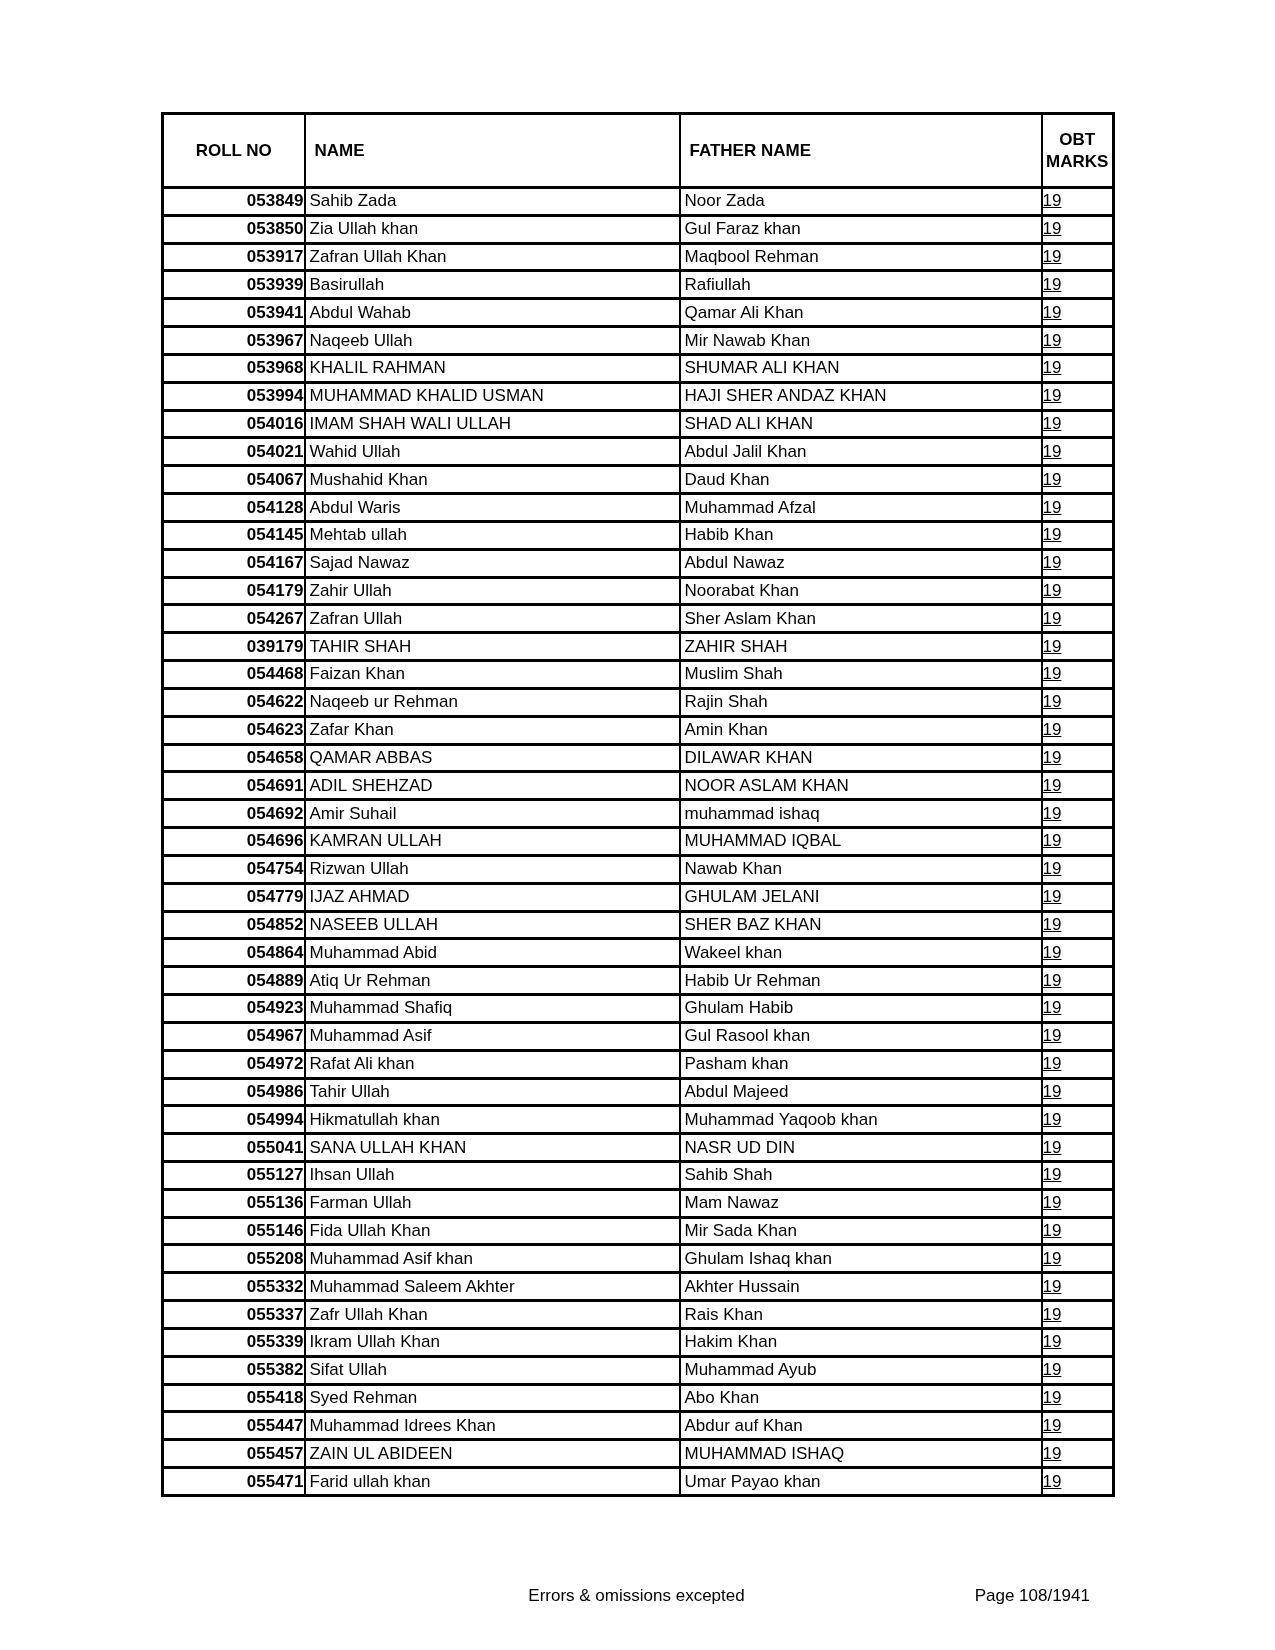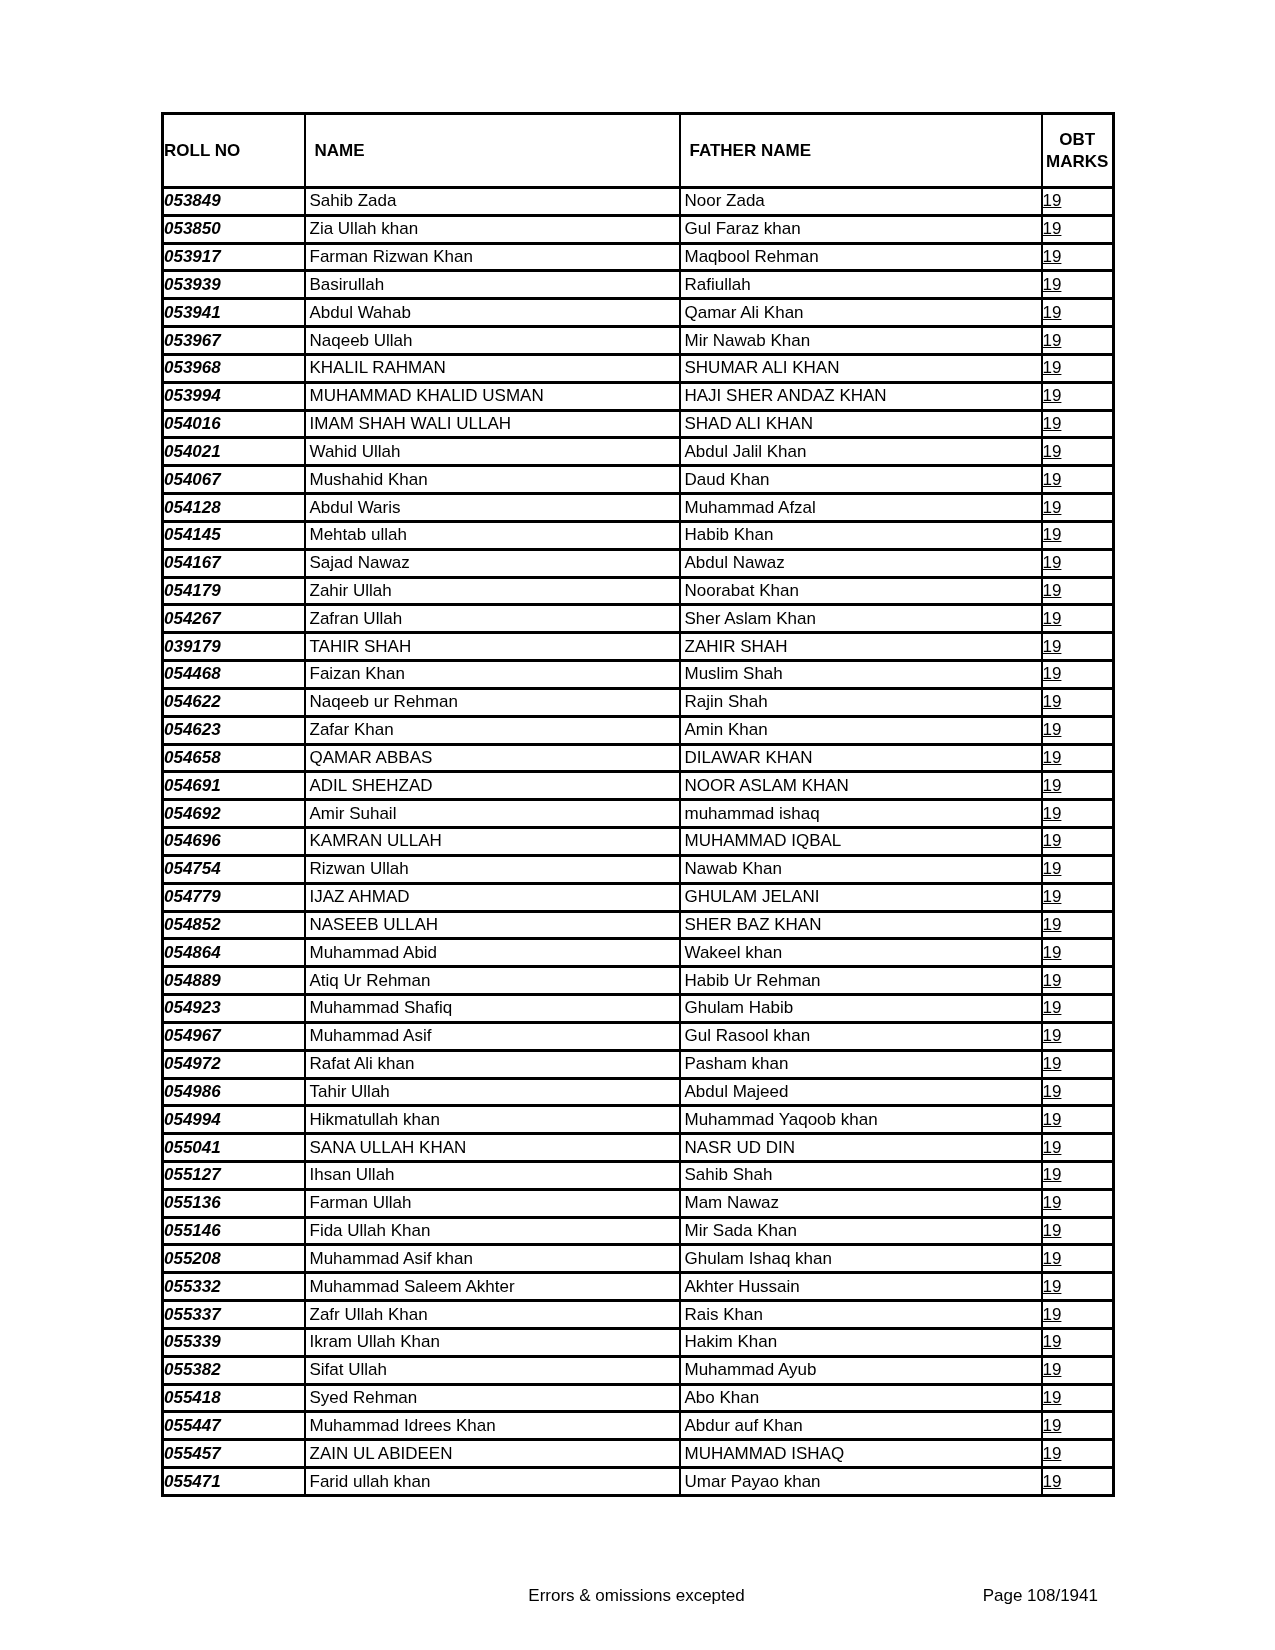--- a/index.html
+++ b/index.html
@@ -34,35 +34,34 @@
     vertical-align: middle;
     padding: 0;
   }
   .results-table thead tr {
     height: 74px;
   }
   .results-table th {
     font-size: 17px;
     font-weight: bold;
   }
-  th.col-roll { text-align: left; }
+  th.col-roll { text-align: center; }
   th.col-name, th.col-father { text-align: left; padding-left: 9px; }
   th.col-marks {
     text-align: center;
     white-space: normal;
     line-height: 1.25;
     padding: 0 2px;
   }
   .results-table td {
     font-size: 17px;
   }
   td.cell-roll {
     font-weight: bold;
-    text-align: left;
-    font-style: italic;
+    text-align: right;
   }
   td.cell-name, td.cell-father {
     text-align: left;
     padding-left: 4px;
   }
   td.cell-marks {
     text-align: left;
     text-decoration: underline;
   }
   .footer {
@@ -75,21 +74,21 @@
   .footer-note {
     position: absolute;
     left: 0;
     width: 100%;
     text-align: center;
     font-weight: normal;
     font-size: 17px;
   }
   .footer-page {
     position: absolute;
-    right: 14px;
+    right: 22px;
     top: 0;
     font-size: 17px;
   }
 </style>
 </head>
 <body>
 
 <div class="page">
 
   <table class="results-table">
@@ -115,21 +114,21 @@
     <td class="cell-marks">19</td>
   </tr>
         <tr>
     <td class="cell-roll">053850</td>
     <td class="cell-name">Zia Ullah khan</td>
     <td class="cell-father">Gul Faraz khan</td>
     <td class="cell-marks">19</td>
   </tr>
         <tr>
     <td class="cell-roll">053917</td>
-    <td class="cell-name">Farman Rizwan Khan</td>
+    <td class="cell-name">Zafran Ullah Khan</td>
     <td class="cell-father">Maqbool Rehman</td>
     <td class="cell-marks">19</td>
   </tr>
         <tr>
     <td class="cell-roll">053939</td>
     <td class="cell-name">Basirullah</td>
     <td class="cell-father">Rafiullah</td>
     <td class="cell-marks">19</td>
   </tr>
         <tr>

